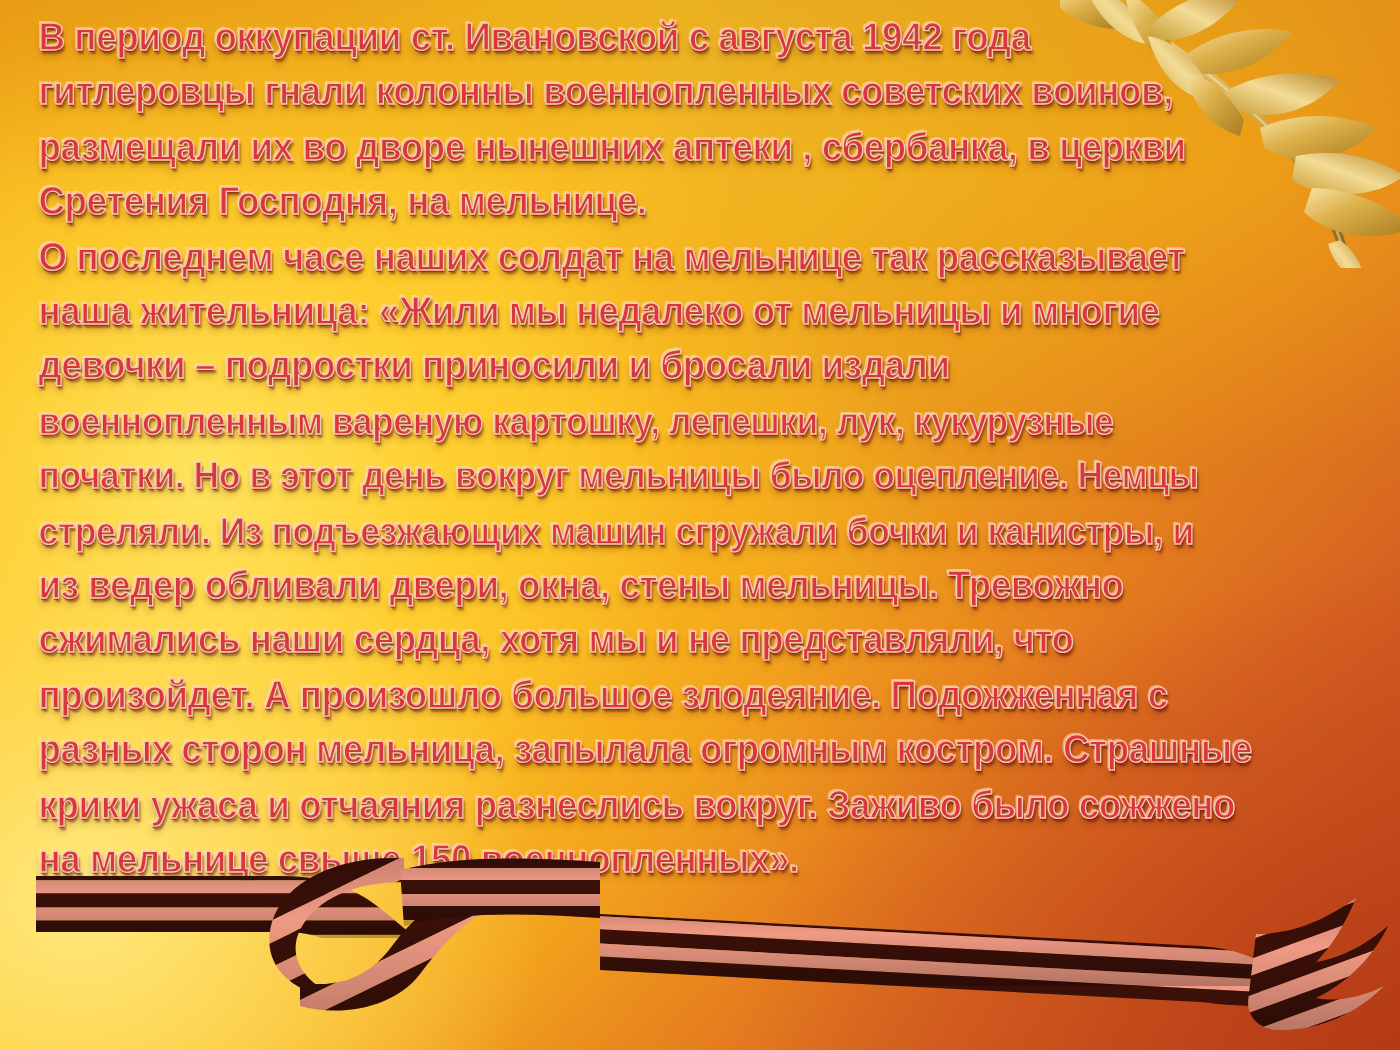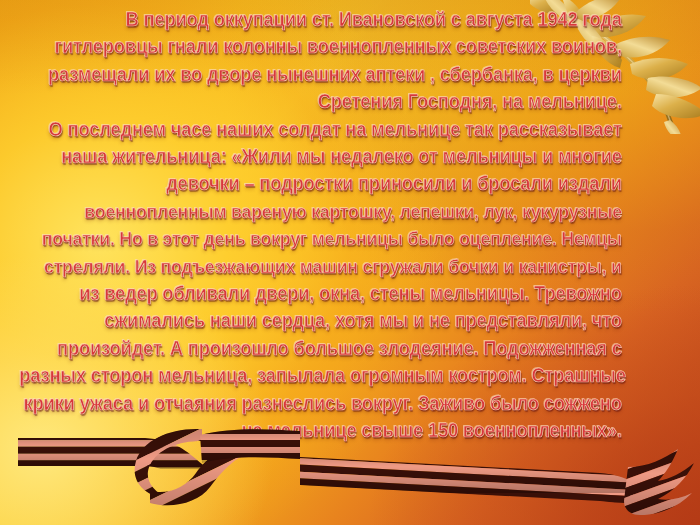--- a/index.html
+++ b/index.html
@@ -74,21 +74,21 @@
     height: 140px;
     pointer-events: none;
   }
 
   
   #text-block {
     position: absolute;
     left: 0;
     top: 6px;
     width: 641px;
-    text-align: right;
+    text-align: left;
     z-index: 5;
   }
   .tline {
     display: block;
     font-family: "Liberation Sans", sans-serif;
     font-weight: bold;
     font-size: 19.6px;
     line-height: 27.4px;
     letter-spacing: -0.25px;
     transform: scaleX(0.94);

